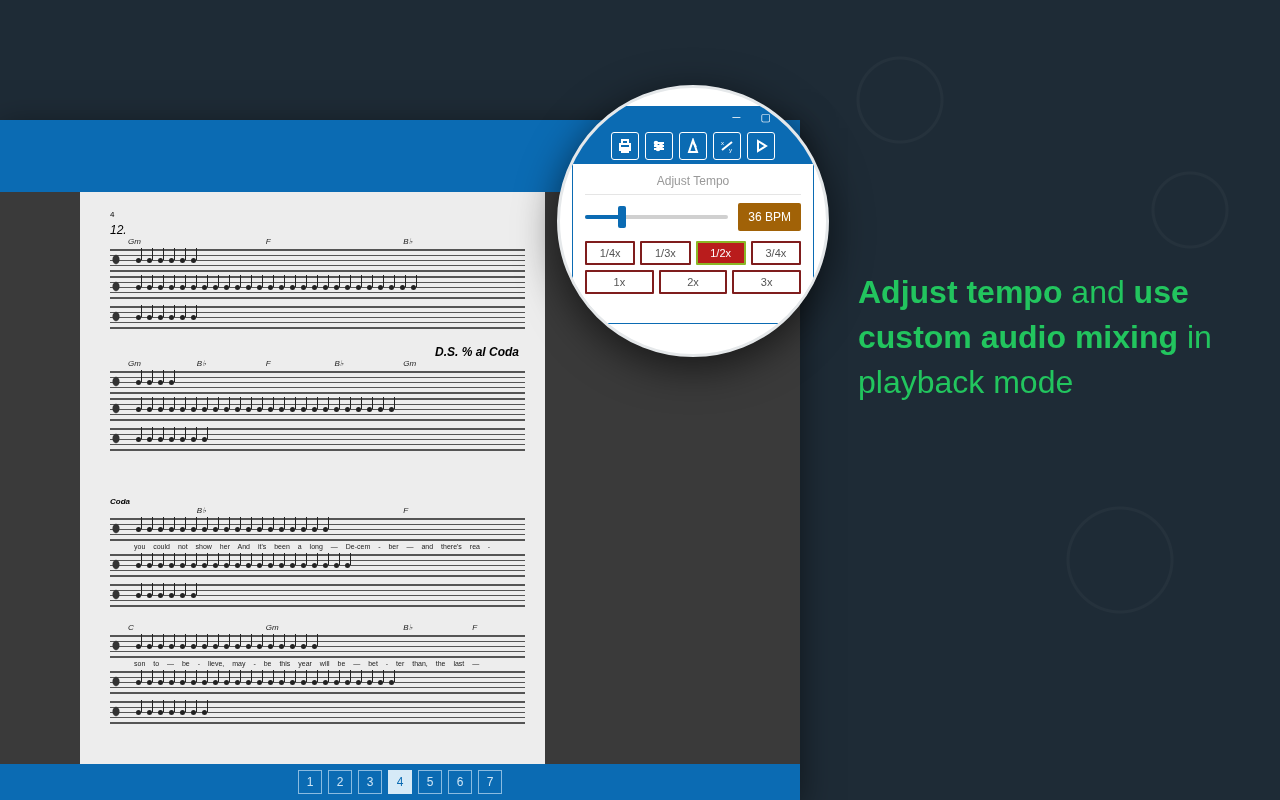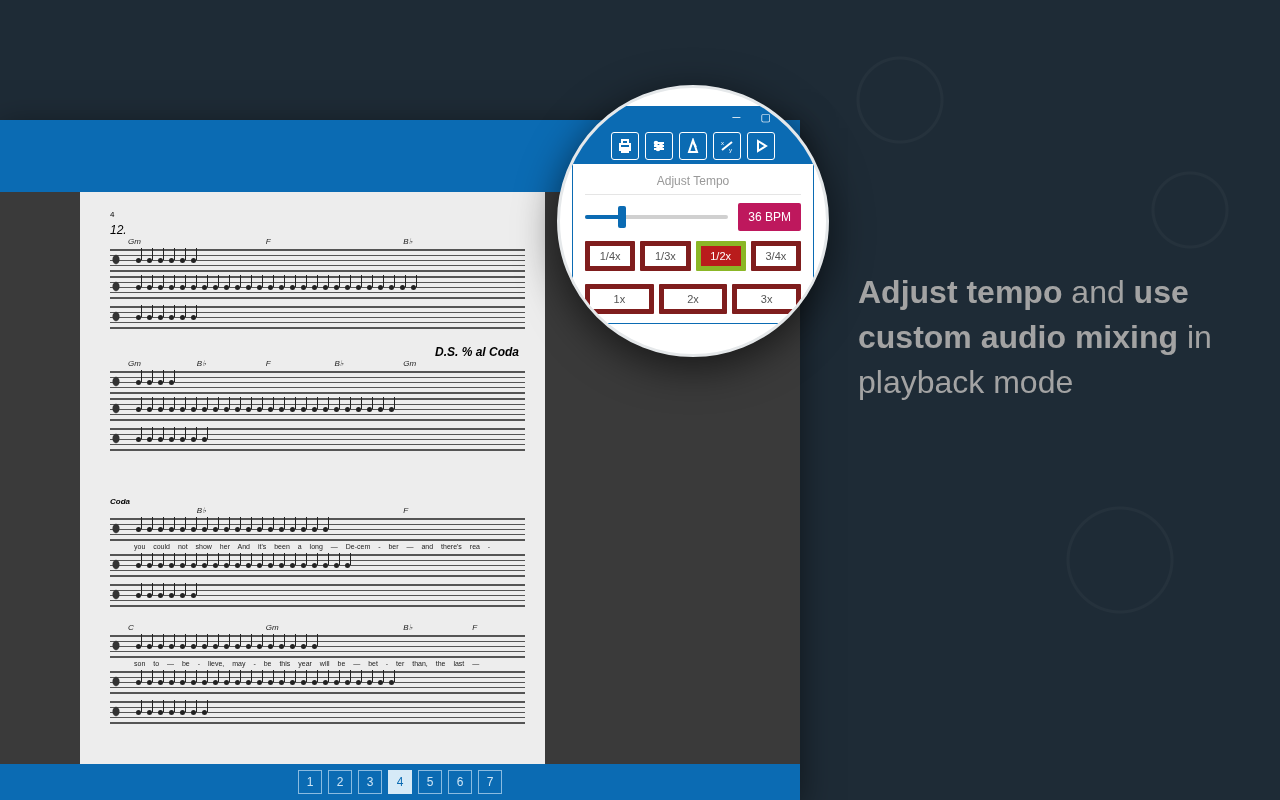--- a/index.html
+++ b/index.html
@@ -169,48 +169,48 @@
     flex: 1; height: 4px; background: #d0d0d0; border-radius: 2px; position: relative;
   }
   .tempo-slider-fill { position: absolute; left: 0; top: 0; bottom: 0; width: 26%; background: #0b6bb3; border-radius: 2px; }
   .tempo-slider-thumb {
     position: absolute; left: 26%; top: 50%;
     width: 8px; height: 22px;
     background: #0b6bb3; border-radius: 2px;
     transform: translate(-50%, -50%);
   }
   .bpm-box {
-    background: #be185d; color: #fff;
+    background: #a16207; color: #fff;
     padding: 7px 10px; font-size: 12px; font-weight: 500;
     border-radius: 2px; white-space: nowrap;
   }
   .multiplier-grid {
     display: grid;
     grid-template-columns: repeat(4, 1fr);
     gap: 5px;
     width: 100%;
   }
-  .multiplier-grid.row2 { grid-template-columns: repeat(3, 1fr); margin-top: 13px; }
+  .multiplier-grid.row2 { grid-template-columns: repeat(3, 1fr); margin-top: 5px; }
   .mult-btn {
-    border: 5px solid #7f1d1d;
+    border: 2px solid #7f1d1d;
     background: #fff;
     font-size: 11px; color: #555;
     padding: 4px 0;
     text-align: center;
     cursor: pointer;
     border-radius: 1px;
   }
   .mult-btn.active { background: #b91c1c; color: #fff; border-color: #8bb726; }
 
   
   .promo {
     position: absolute;
     left: 858px; top: 270px;
     width: 380px;
-    color: #a3a3a3;
+    color: #22c55e;
     font-size: 32px;
     line-height: 1.4;
     font-weight: 300;
   }
   .promo b { font-weight: 700; }
 
   svg.icon { width: 16px; height: 16px; stroke: #fff; fill: none; stroke-width: 2; }
 </style>
 </head>
 <body>

